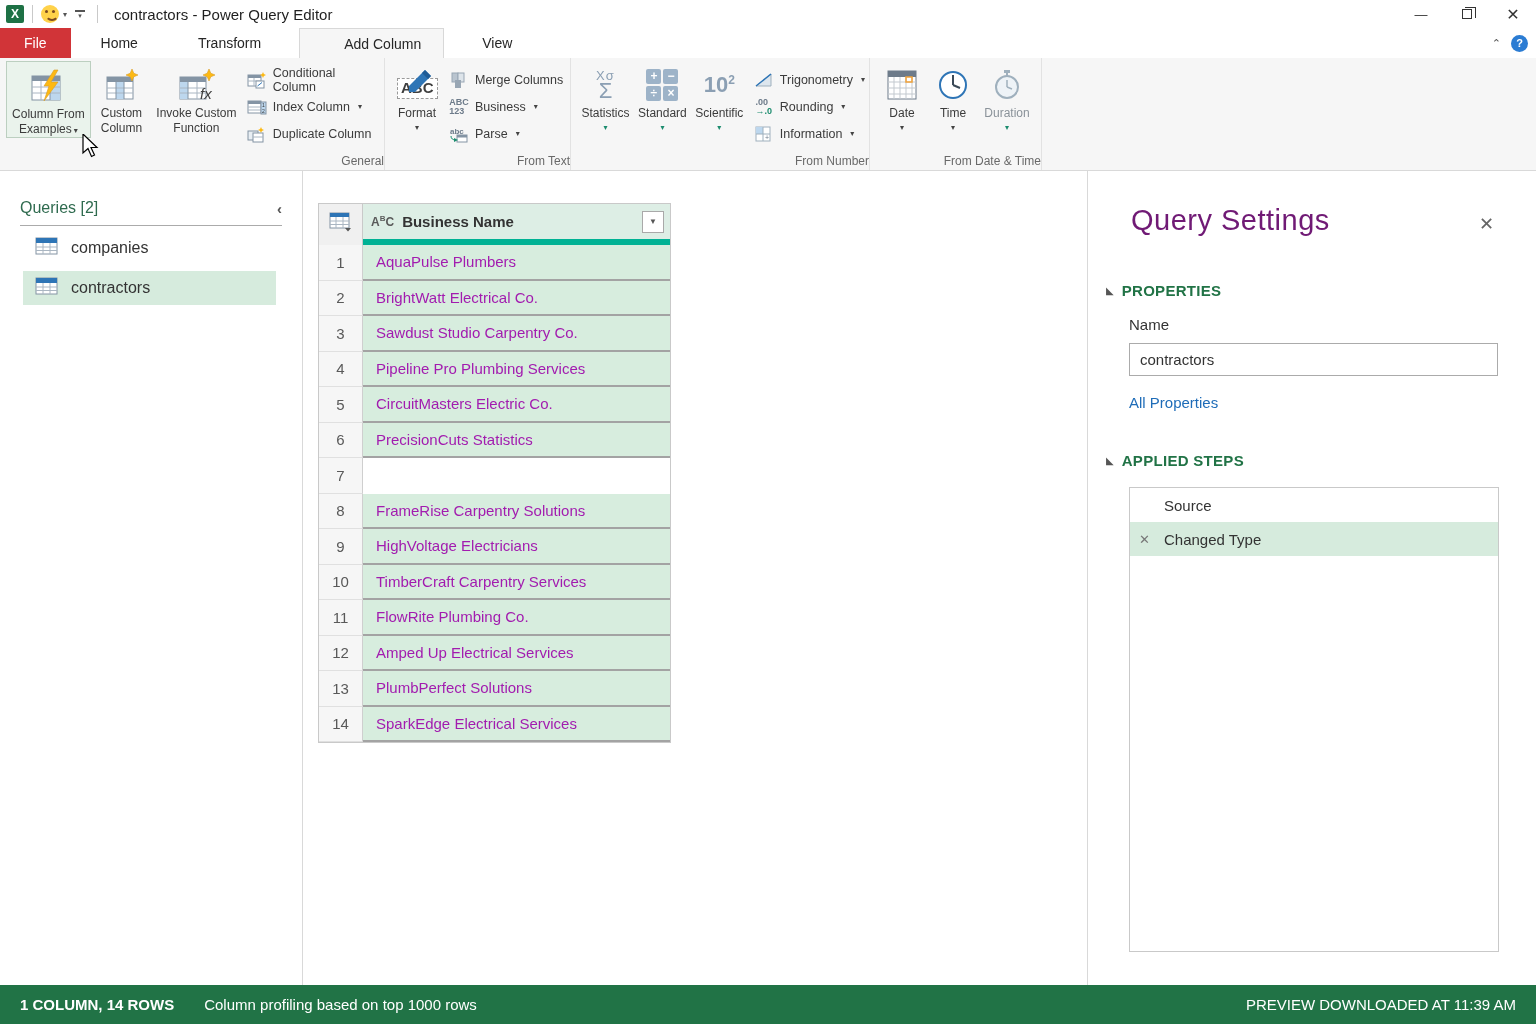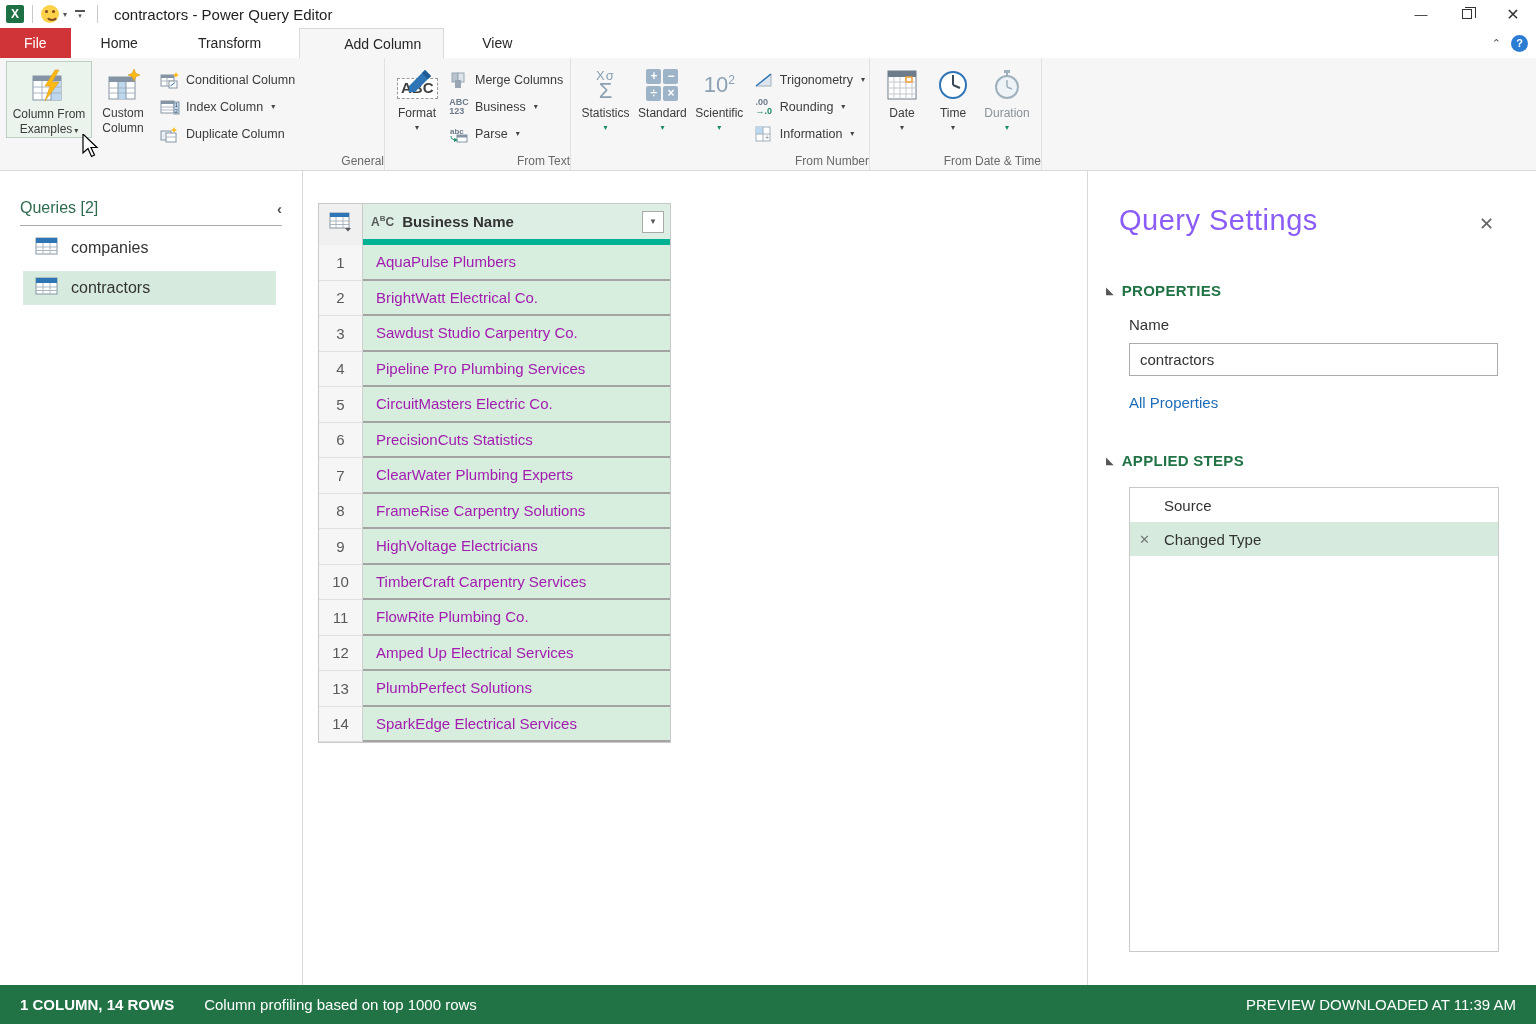--- a/index.html
+++ b/index.html
@@ -55,21 +55,21 @@
   .inline-arr { font-size:8px; color:#444; margin-left:2px; }
   .hover-box { background:#eaf3ec; border:1px solid #bccfc0; }
   .small-col { display:flex; flex-direction:column; justify-content:flex-start; margin-left:6px; padding-top:5px; }
   .small-btn { display:flex; align-items:center; gap:6px; height:27px; font-size:12.5px; color:#3b3b3b; }
   .small-btn .sico { width:20px; display:flex; justify-content:center; }
   .glyph-stack { display:flex; flex-direction:column; align-items:flex-start; line-height:1; }
   .glyph-stack .t { font-size:9px; font-weight:bold; color:#6d7b8a; }
   .stat-ico { display:flex; flex-direction:column; align-items:center; line-height:1; color:#8b9fb3; }
   .stat-ico .top { font-size:13px; letter-spacing:1px; }
   .stat-ico .bot { font-size:22px; margin-top:-2px; }
-  .sci-ico { font-size:22px; color:#8b9fb3; font-weight:normal; }
+  .sci-ico { font-size:22px; color:#8b9fb3; font-weight:bold; }
   .sci-ico sup { font-size:12px; }
   .std-grid { display:grid; grid-template-columns:15px 15px; grid-template-rows:15px 15px; gap:2px; }
   .std-grid span { background:#9db3c8; color:#fff; font-size:12px; font-weight:bold;
                    display:flex; align-items:center; justify-content:center; border-radius:2px; }
   .fmt-ico { position:relative; width:44px; height:30px; }
   .fmt-ico .abc { position:absolute; left:2px; top:8px; font-size:15px; font-weight:bold; color:#3f3f3f;
                   border:1px dashed #9a9a9a; padding:0 3px; background:#fff; }
 
   
   .canvas { position:absolute; left:0; top:171px; width:1536px; height:814px; background:#fff; }
@@ -101,21 +101,21 @@
   .grid-body { border:1px solid #c9c9c9; border-top:none; }
   .grid-row { display:flex; height:35.5px; }
   .rownum { width:44px; background:#f6f6f6; border-right:1px solid #cfcfcf; border-bottom:1px solid #e0e0e0;
             display:flex; align-items:center; justify-content:center; font-size:15px; color:#595959; }
   .cellval { flex:1; background:#d7edde; border-bottom:2px solid #a3a3a3; display:flex; align-items:center;
              padding-left:13px; font-size:15px; color:#a21caf; }
 
   
   .settings-panel { position:absolute; left:1087px; top:0; width:449px; height:814px;
                     border-left:1px solid #d9d9d9; }
-  .qs-title { position:absolute; left:31px; top:33px; font-size:29px; font-weight:300; color:#8b5cf6;
+  .qs-title { position:absolute; left:43px; top:33px; font-size:29px; font-weight:300; color:#701a75;
               letter-spacing:0.5px; }
   .qs-close { position:absolute; right:42px; top:42px; font-size:18px; color:#666; }
   .section-head { position:absolute; left:18px; display:flex; align-items:center; gap:8px; }
   .tri { font-size:10px; color:#555; }
   .section-title { font-size:15px; font-weight:bold; color:#217346; letter-spacing:0.3px; }
   .name-label { position:absolute; left:41px; top:145px; font-size:15px; color:#333; }
   .name-input { position:absolute; left:41px; top:172px; width:369px; height:33px; border:1px solid #ababab;
                 background:#fff; font-size:15px; color:#333; padding:0 10px; font-family:"Liberation Sans",sans-serif; }
   .all-props { position:absolute; left:41px; top:223px; font-size:15px; color:#1e6cb8; }
   .steps-box { position:absolute; left:41px; top:316px; width:370px; height:465px; border:1px solid #c9c9c9;
@@ -201,20 +201,36 @@
             <rect x="13" y="14" width="8" height="17" fill="#bdd7ee"></rect>
             <line x1="4" y1="20" x2="30" y2="20" stroke="#aab6c2"></line>
             <line x1="4" y1="25" x2="30" y2="25" stroke="#aab6c2"></line>
             <line x1="13" y1="14" x2="13" y2="31" stroke="#8494a4"></line>
             <line x1="21" y1="14" x2="21" y2="31" stroke="#8494a4"></line>
             <polygon points="29,1 30.8,5.2 35,7 30.8,8.8 29,13 27.2,8.8 23,7 27.2,5.2" fill="#fdb913" stroke="#d99c27" stroke-width="0.6"></polygon>
           </svg>
         </div>
         <div class="lbl">Custom Column</div>
       </div>
+      <div class="large-btn" style="width:90px;">
+        <div class="ico">
+          <svg width="40" height="34">
+            <rect x="4" y="9" width="26" height="22" fill="#fff" stroke="#8494a4"></rect>
+            <rect x="4" y="9" width="26" height="5" fill="#8494a4"></rect>
+            <rect x="4" y="14" width="8" height="17" fill="#bdd7ee"></rect>
+            <line x1="4" y1="20" x2="30" y2="20" stroke="#aab6c2"></line>
+            <line x1="4" y1="25" x2="30" y2="25" stroke="#aab6c2"></line>
+            <line x1="12" y1="14" x2="12" y2="31" stroke="#8494a4"></line>
+            <line x1="21" y1="14" x2="21" y2="31" stroke="#aab6c2"></line>
+            <polygon points="33,1 34.8,5.2 39,7 34.8,8.8 33,13 31.2,8.8 27,7 31.2,5.2" fill="#fdb913" stroke="#d99c27" stroke-width="0.6"></polygon>
+            <text x="24" y="31" font-size="15" font-style="italic" font-family="Liberation Serif,serif" fill="#3f3f3f">fx</text>
+          </svg>
+        </div>
+        <div class="lbl">Invoke Custom Function</div>
+      </div>
       <div class="small-col">
         <div class="small-btn">
           <span class="sico">
             <svg width="20" height="18">
               <rect x="1" y="4" width="13" height="11" fill="#fff" stroke="#8494a4"></rect>
               <rect x="1" y="4" width="13" height="3" fill="#8494a4"></rect>
               <line x1="1" y1="10" x2="14" y2="10" stroke="#aab6c2"></line>
               <line x1="7" y1="7" x2="7" y2="15" stroke="#aab6c2"></line>
               <polygon points="16,1 16.9,3.1 19,4 16.9,4.9 16,7 15.1,4.9 13,4 15.1,3.1" fill="#fdb913"></polygon>
               <rect x="9" y="10" width="8" height="7" fill="#fff" stroke="#8494a4"></rect>
@@ -504,21 +520,20 @@
         <div class="grid-row">
             <div class="rownum">5</div>
             <div class="cellval">CircuitMasters Electric Co.</div>
           </div>
         <div class="grid-row">
             <div class="rownum">6</div>
             <div class="cellval">PrecisionCuts Statistics</div>
           </div>
         <div class="grid-row">
             <div class="rownum">7</div>
-            <div class="cellval">ClearWater Plumbing Experts</div>
           </div>
         <div class="grid-row">
             <div class="rownum">8</div>
             <div class="cellval">FrameRise Carpentry Solutions</div>
           </div>
         <div class="grid-row">
             <div class="rownum">9</div>
             <div class="cellval">HighVoltage Electricians</div>
           </div>
         <div class="grid-row">

